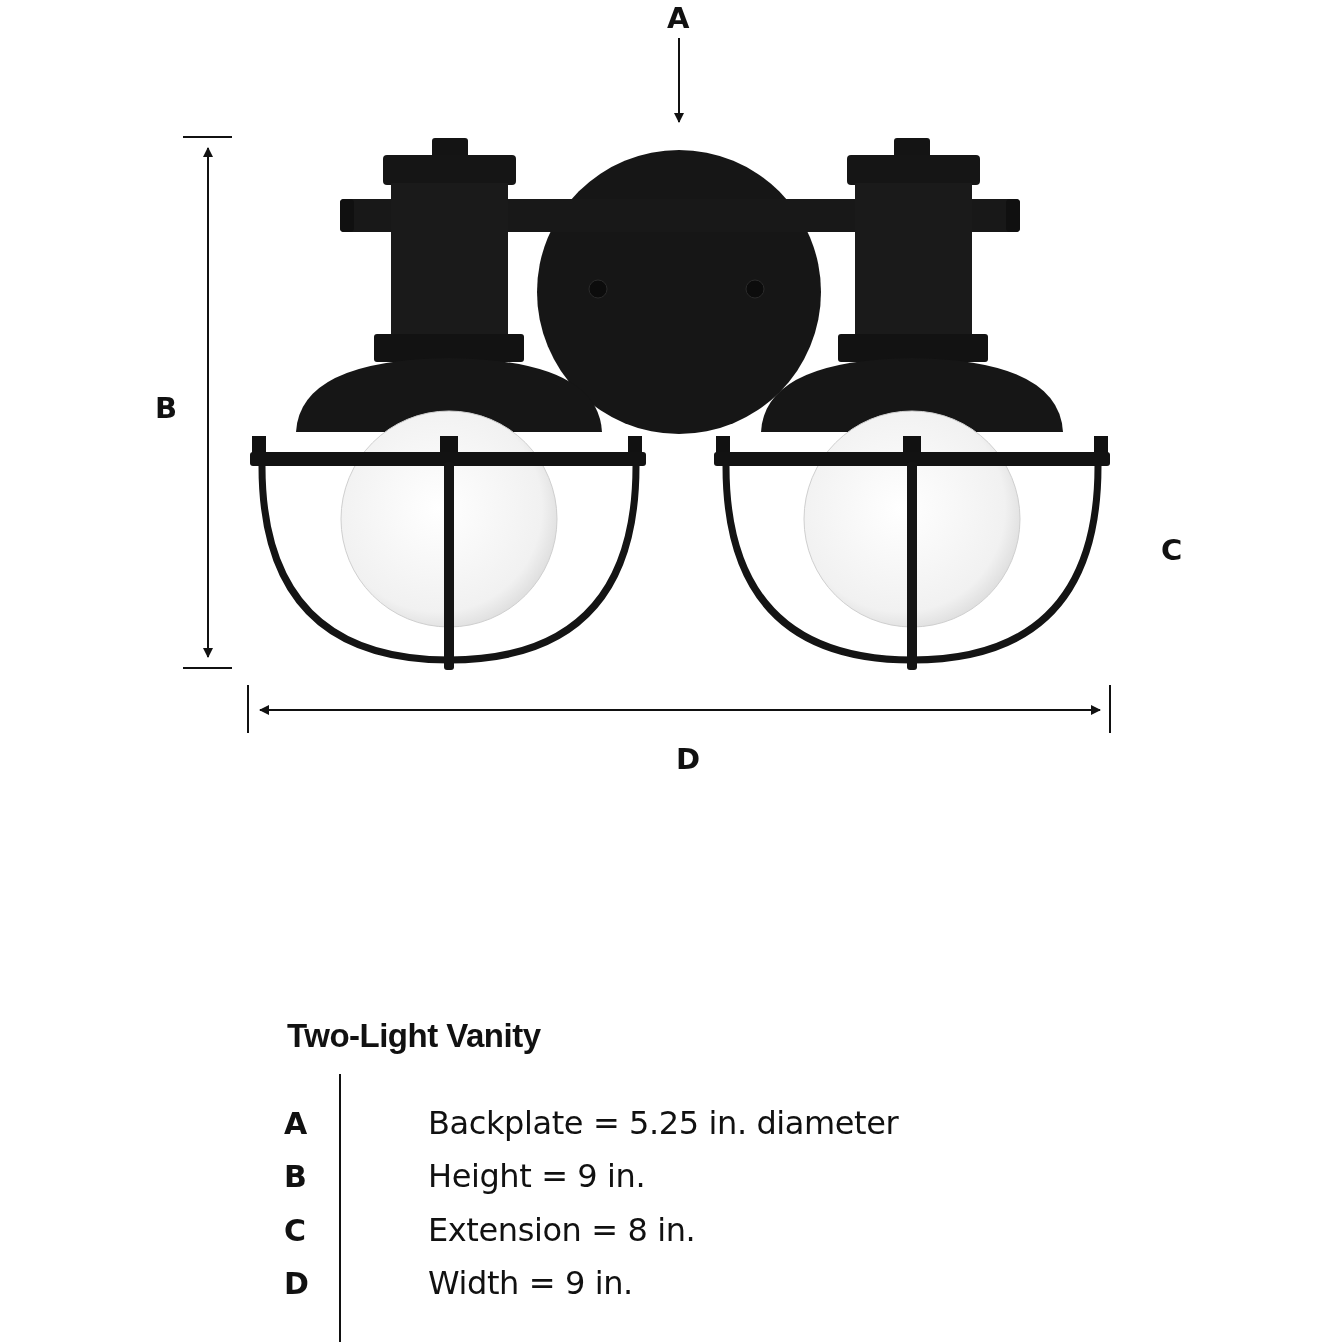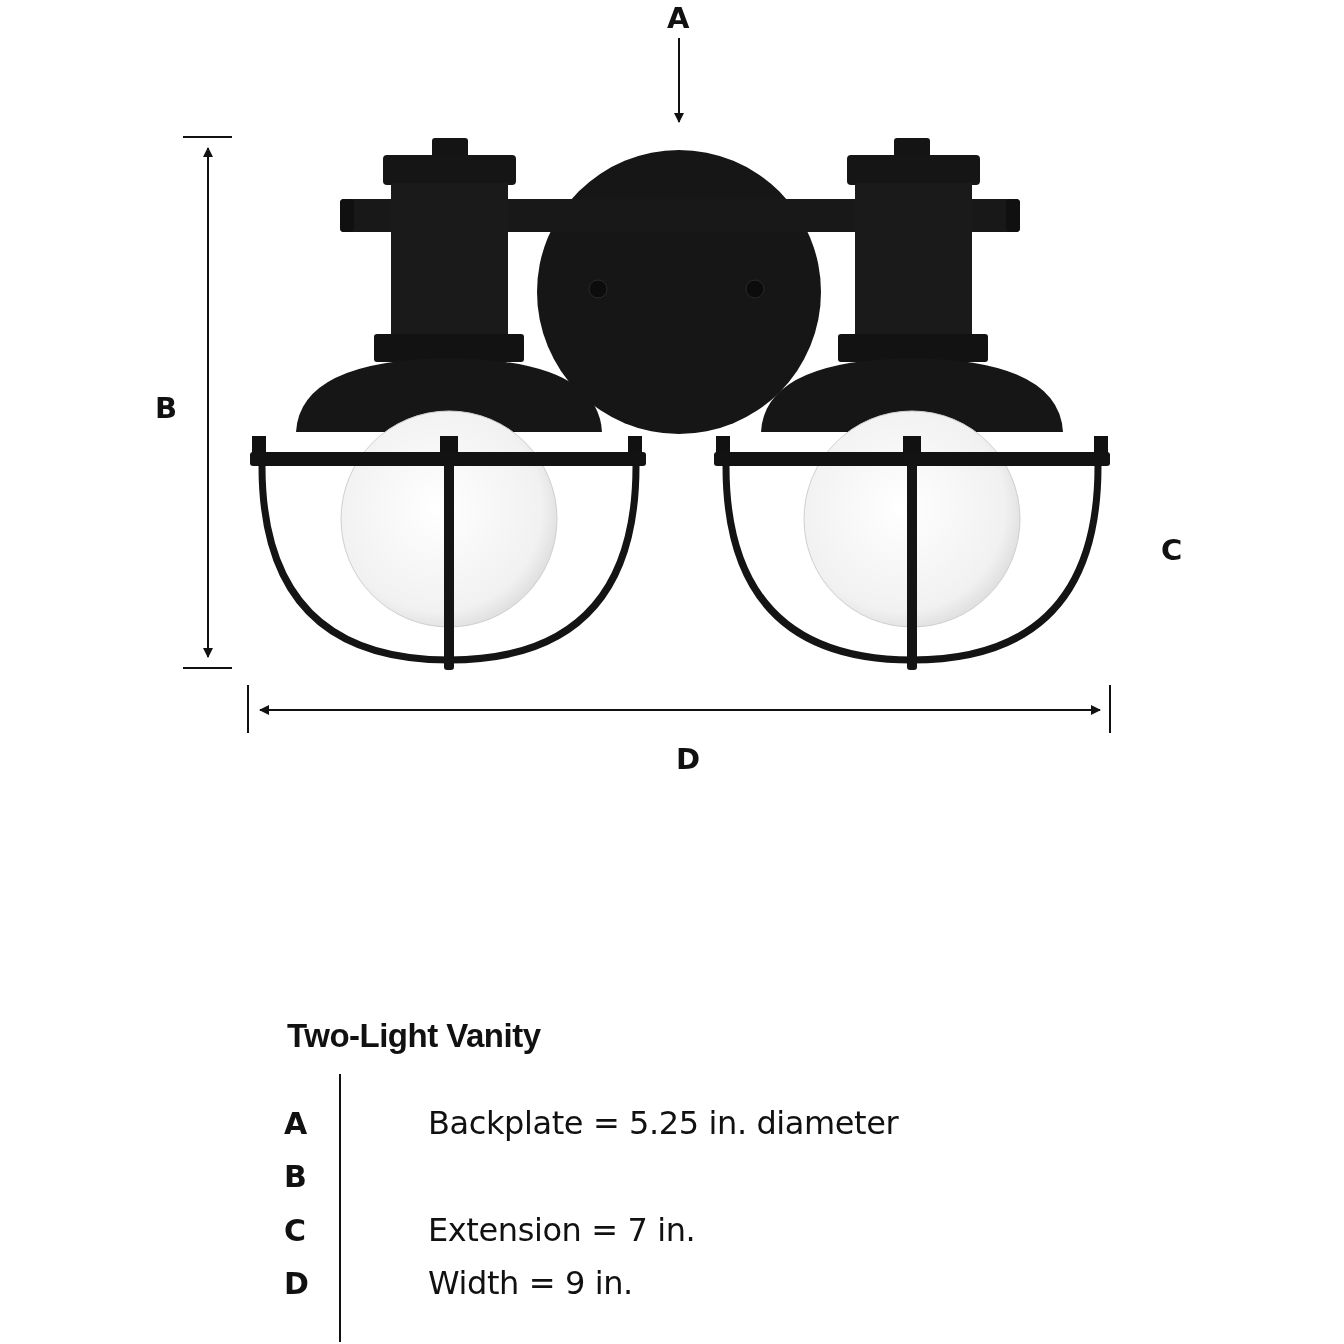--- a/index.html
+++ b/index.html
@@ -95,21 +95,22 @@
 
 <div class="title">Two-Light Vanity</div>
 <div class="spec-divider"></div>
 
 <div class="spec-row" style="top:1104px;">
   <span class="spec-letter" style="top:2px;">A</span>
   <span class="spec-text">Backplate = 5.25 in. diameter</span>
 </div>
 <div class="spec-row" style="top:1157px;">
   <span class="spec-letter" style="top:2px;">B</span>
+  <span class="spec-text">Height = 9 in.</span>
 </div>
 <div class="spec-row" style="top:1211px;">
   <span class="spec-letter" style="top:2px;">C</span>
-  <span class="spec-text">Extension = 7 in.</span>
+  <span class="spec-text">Extension = 8 in.</span>
 </div>
 <div class="spec-row" style="top:1264px;">
   <span class="spec-letter" style="top:2px;">D</span>
   <span class="spec-text">Width = 9 in.</span>
 </div>
 
 </body></html>

